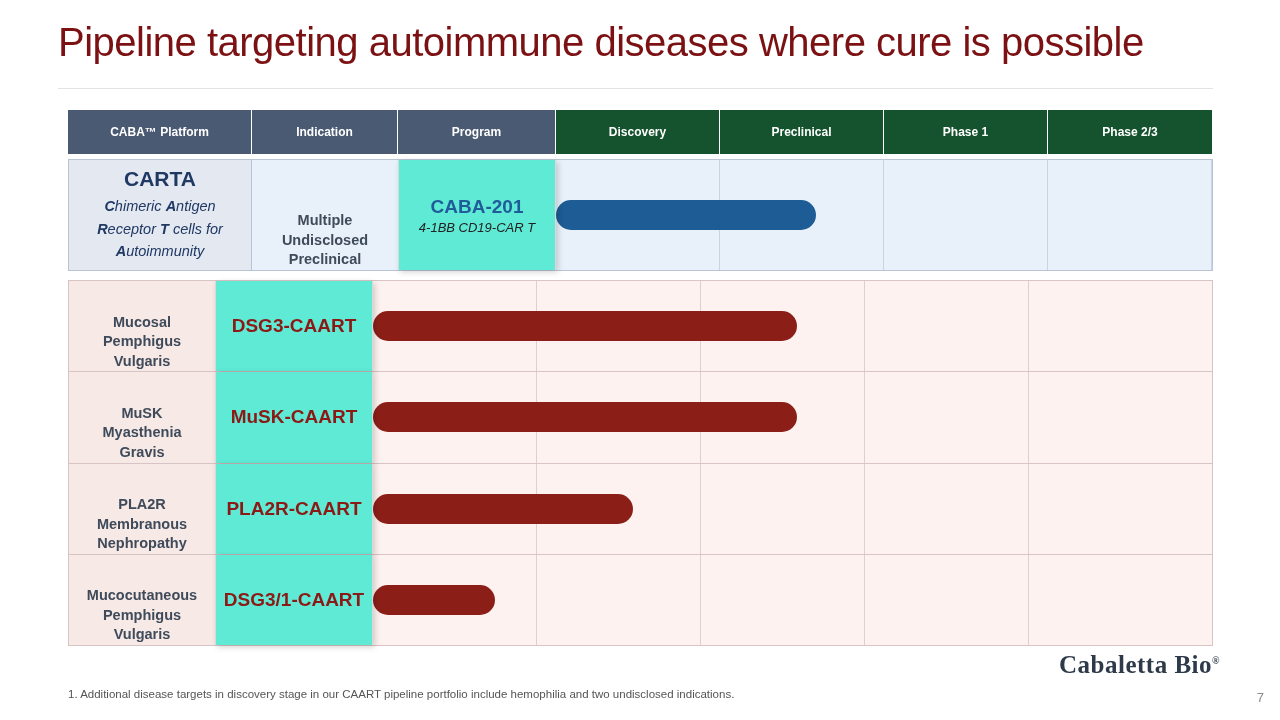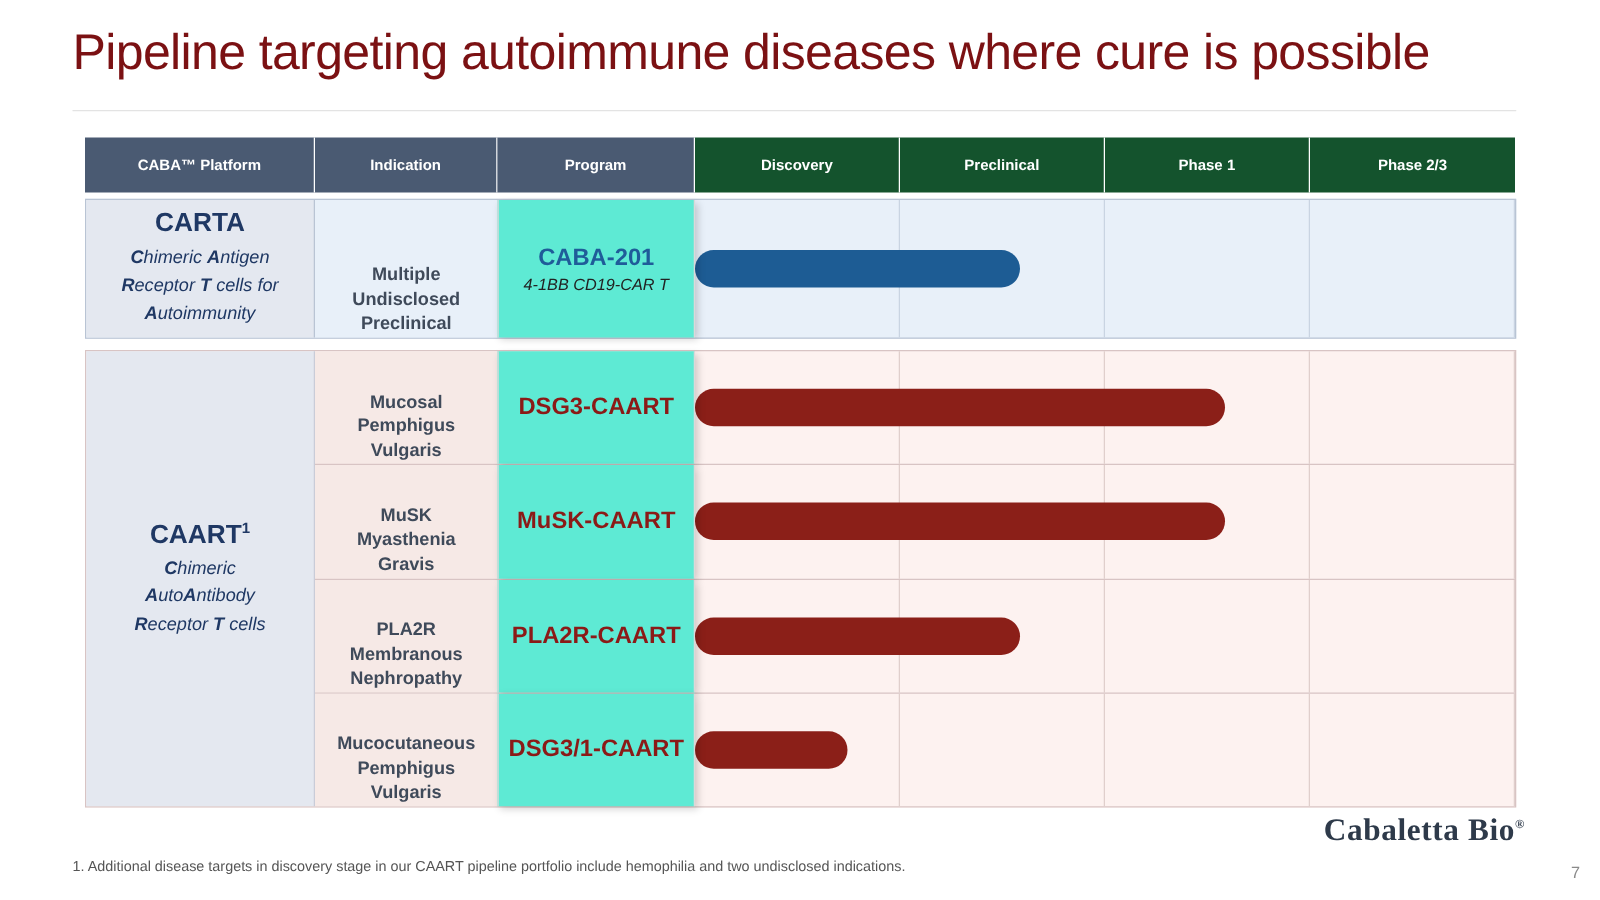--- a/index.html
+++ b/index.html
@@ -132,21 +132,21 @@
     height:30px;
     border-radius:15px;
     top:50%;transform:translateY(-50%);
     z-index:2;
   }
   .bar.blue{background:#1d5c94;}
   .bar.red{background:#8b1f18;}
 
   
   .footnote{
-    position:absolute;left:58px;top:688px;
+    position:absolute;left:68px;top:688px;
     font-size:11.5px;color:#555;
   }
   .logo{
     position:absolute;right:60px;top:651px;
     font-size:25px;color:#2e3a4a;
     font-family:"Liberation Serif", serif;
     font-weight:bold;letter-spacing:0.5px;
   }
   .logo sup{font-size:10px;vertical-align:super;}
   .pagenum{
@@ -201,28 +201,20 @@
             <div class="phase-col"></div>
             <div class="phase-col"></div>
             <div class="phase-col"></div>
             <div class="bar blue" style="width:260px"></div>
           </div>
         </div>
       </div>
     </div>
 
     <div class="section sect-caart">
-      <div class="platform-cell">
-        <div class="platform-title"><span>CAART</span><sup>1</sup></div>
-        <div class="platform-sub">
-          <div><b>C</b>himeric</div>
-          <div><b>A</b>uto<b>A</b>ntibody</div>
-          <div><b>R</b>eceptor <b>T</b> cells</div>
-        </div>
-      </div>
       <div class="rows">
 
         <div class="row">
           <div class="ind-cell">
             <div>
               <div>Mucosal</div>
               <div>Pemphigus</div>
               <div>Vulgaris</div>
             </div>
           </div>

